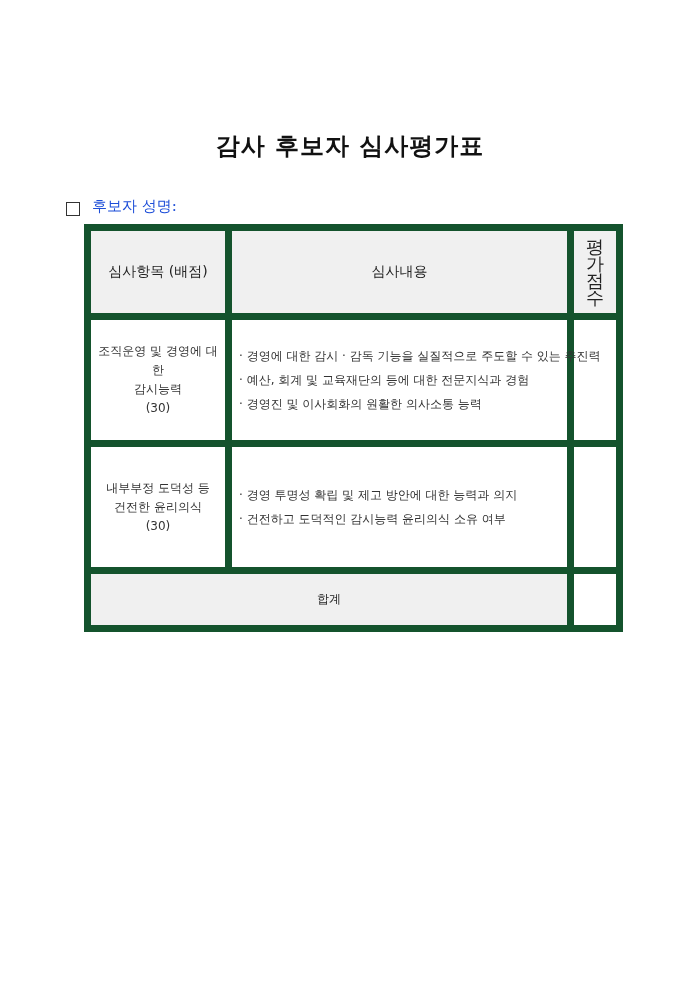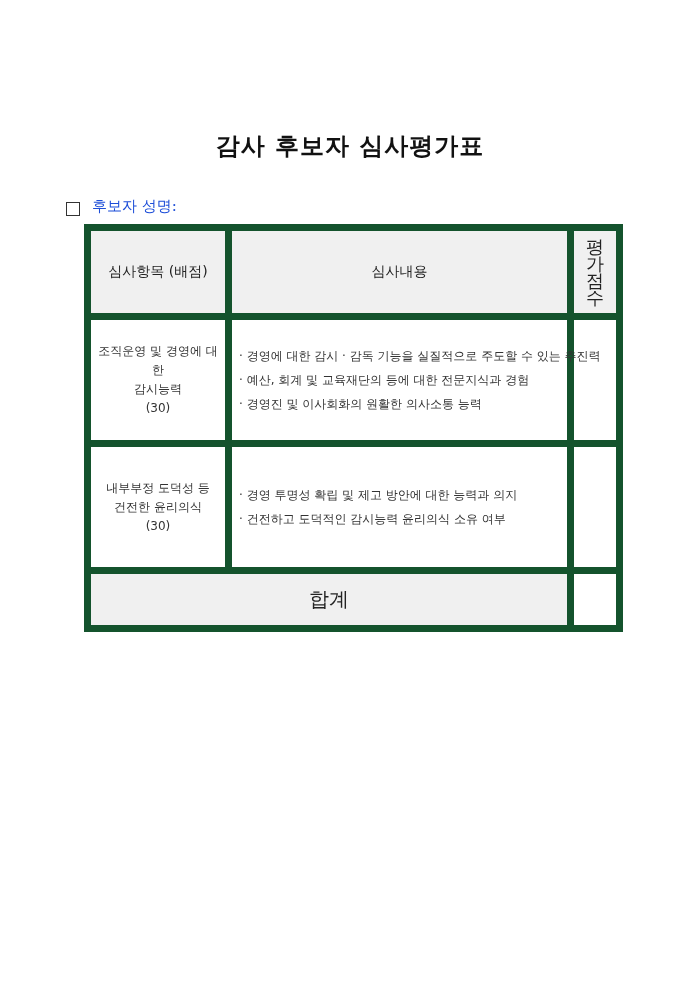--- a/index.html
+++ b/index.html
@@ -35,21 +35,21 @@
   th.score { font-size: 18px; line-height: 17px; }
   td.cat {
     text-align: center; font-size: 12px; line-height: 19px; color: #333;
     height: 106px; padding: 0 4px;
   }
   td.content { font-size: 12px; color: #333; padding-left: 6px; }
   td.content ul { list-style: none; margin: 0; padding: 0; }
   td.content li { line-height: 24px; white-space: nowrap; }
   td.content li::before { content: "· "; }
   tr.total td.label {
-    background: #f0f0f0; text-align: center; font-size: 20px; color: #222; height: 37px;
+    background: #f0f0f0; text-align: center; font-size: 12px; color: #222; height: 37px;
   }
   td.blank { background: #fff; }
 </style>
 </head>
 <body>
 
 <div class="title">감사 후보자 심사평가표</div>
 
 <div class="candidate">
   <span class="checkbox"></span>

